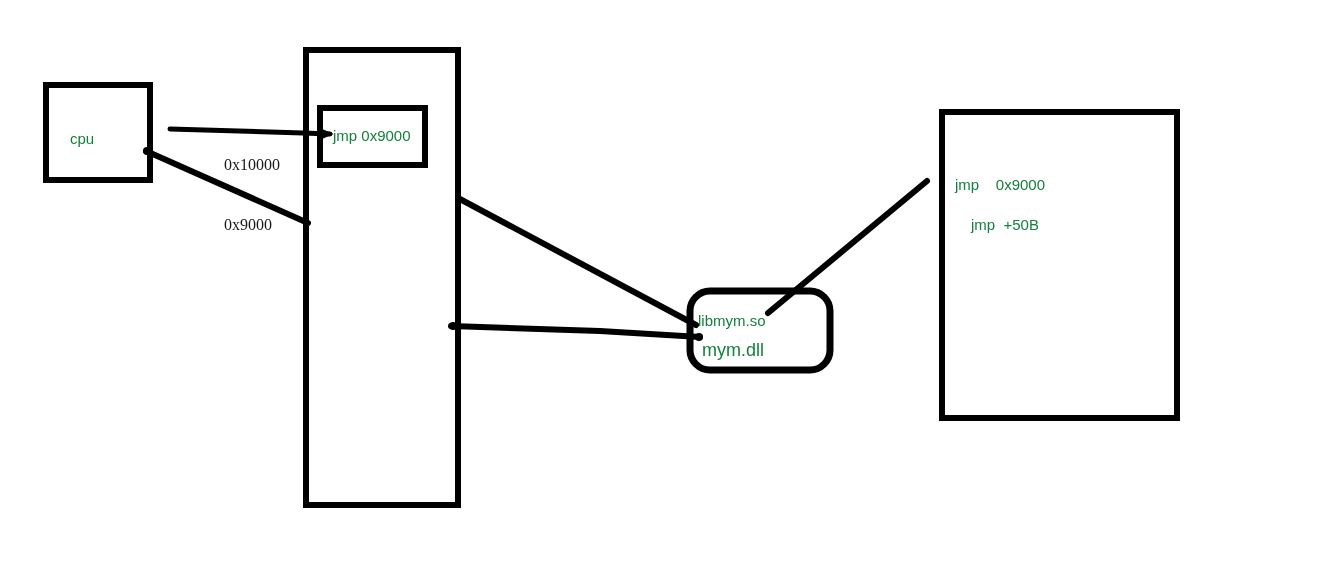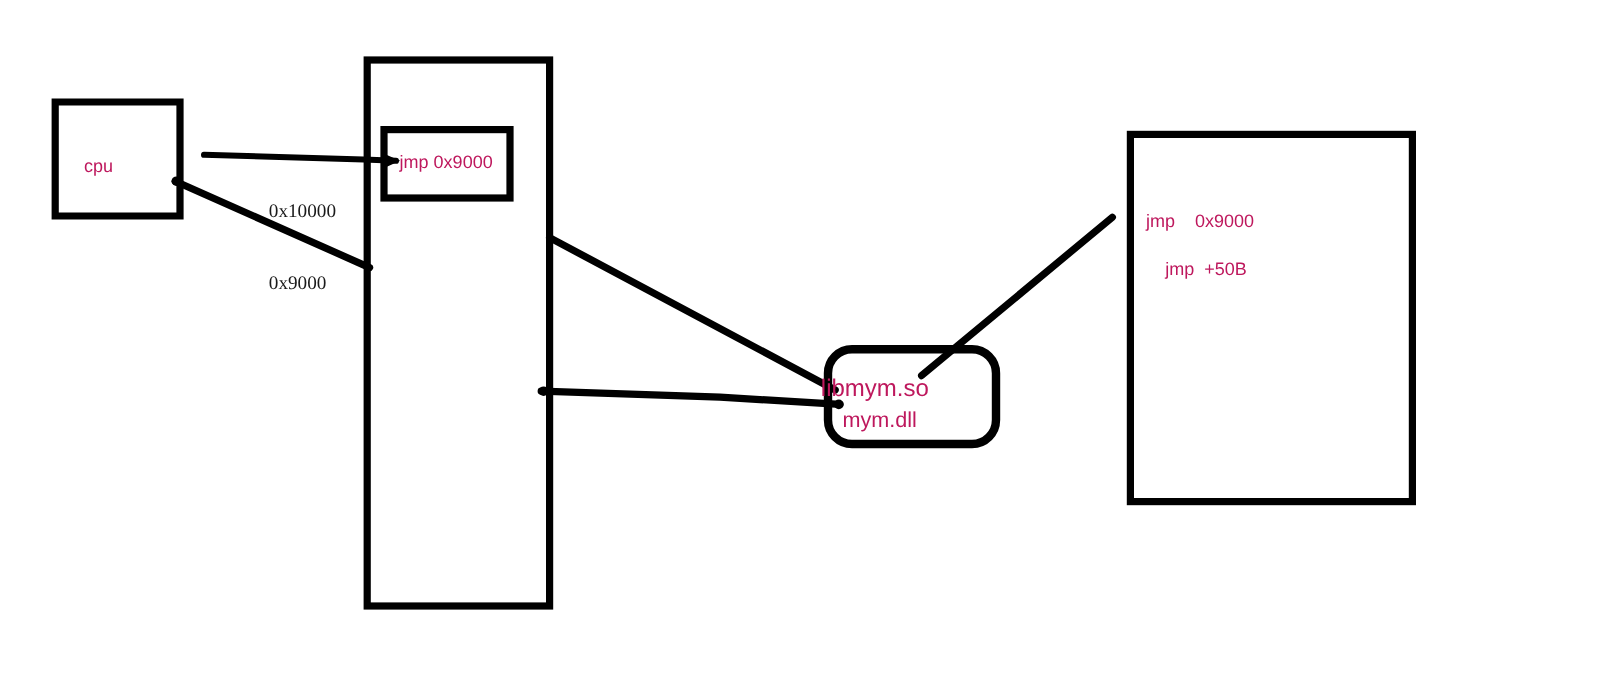--- a/index.html
+++ b/index.html
@@ -20,47 +20,46 @@
   svg.layer {
     position: absolute;
     left: 0;
     top: 0;
     width: 1341px;
     height: 577px;
   }
   .box-label {
     position: absolute;
     font-family: "Liberation Sans", sans-serif;
-    color: #be185d;
+    color: #15803d;
     white-space: pre;
     font-size: 15px;
     line-height: 1.1;
   }
   .edge-label {
     position: absolute;
     font-family: "Liberation Serif", serif;
     color: #1a1a1a;
     white-space: pre;
     font-size: 16px;
-    margin-top: 12px;
   }
   .cpu-label {
     left: 70px;
     top: 131px;
     font-size: 15px;
   }
   .jmp-inner-label {
     left: 333px;
     top: 128px;
     font-size: 15px;
   }
   .lib-label-1 {
-    left: 684px;
+    left: 698px;
     top: 313px;
-    font-size: 20px;
+    font-size: 15px;
   }
   .lib-label-2 {
     left: 702px;
     top: 341px;
     font-size: 18px;
   }
   .code-label-1 {
     left: 955px;
     top: 177px;
     font-size: 15px;

